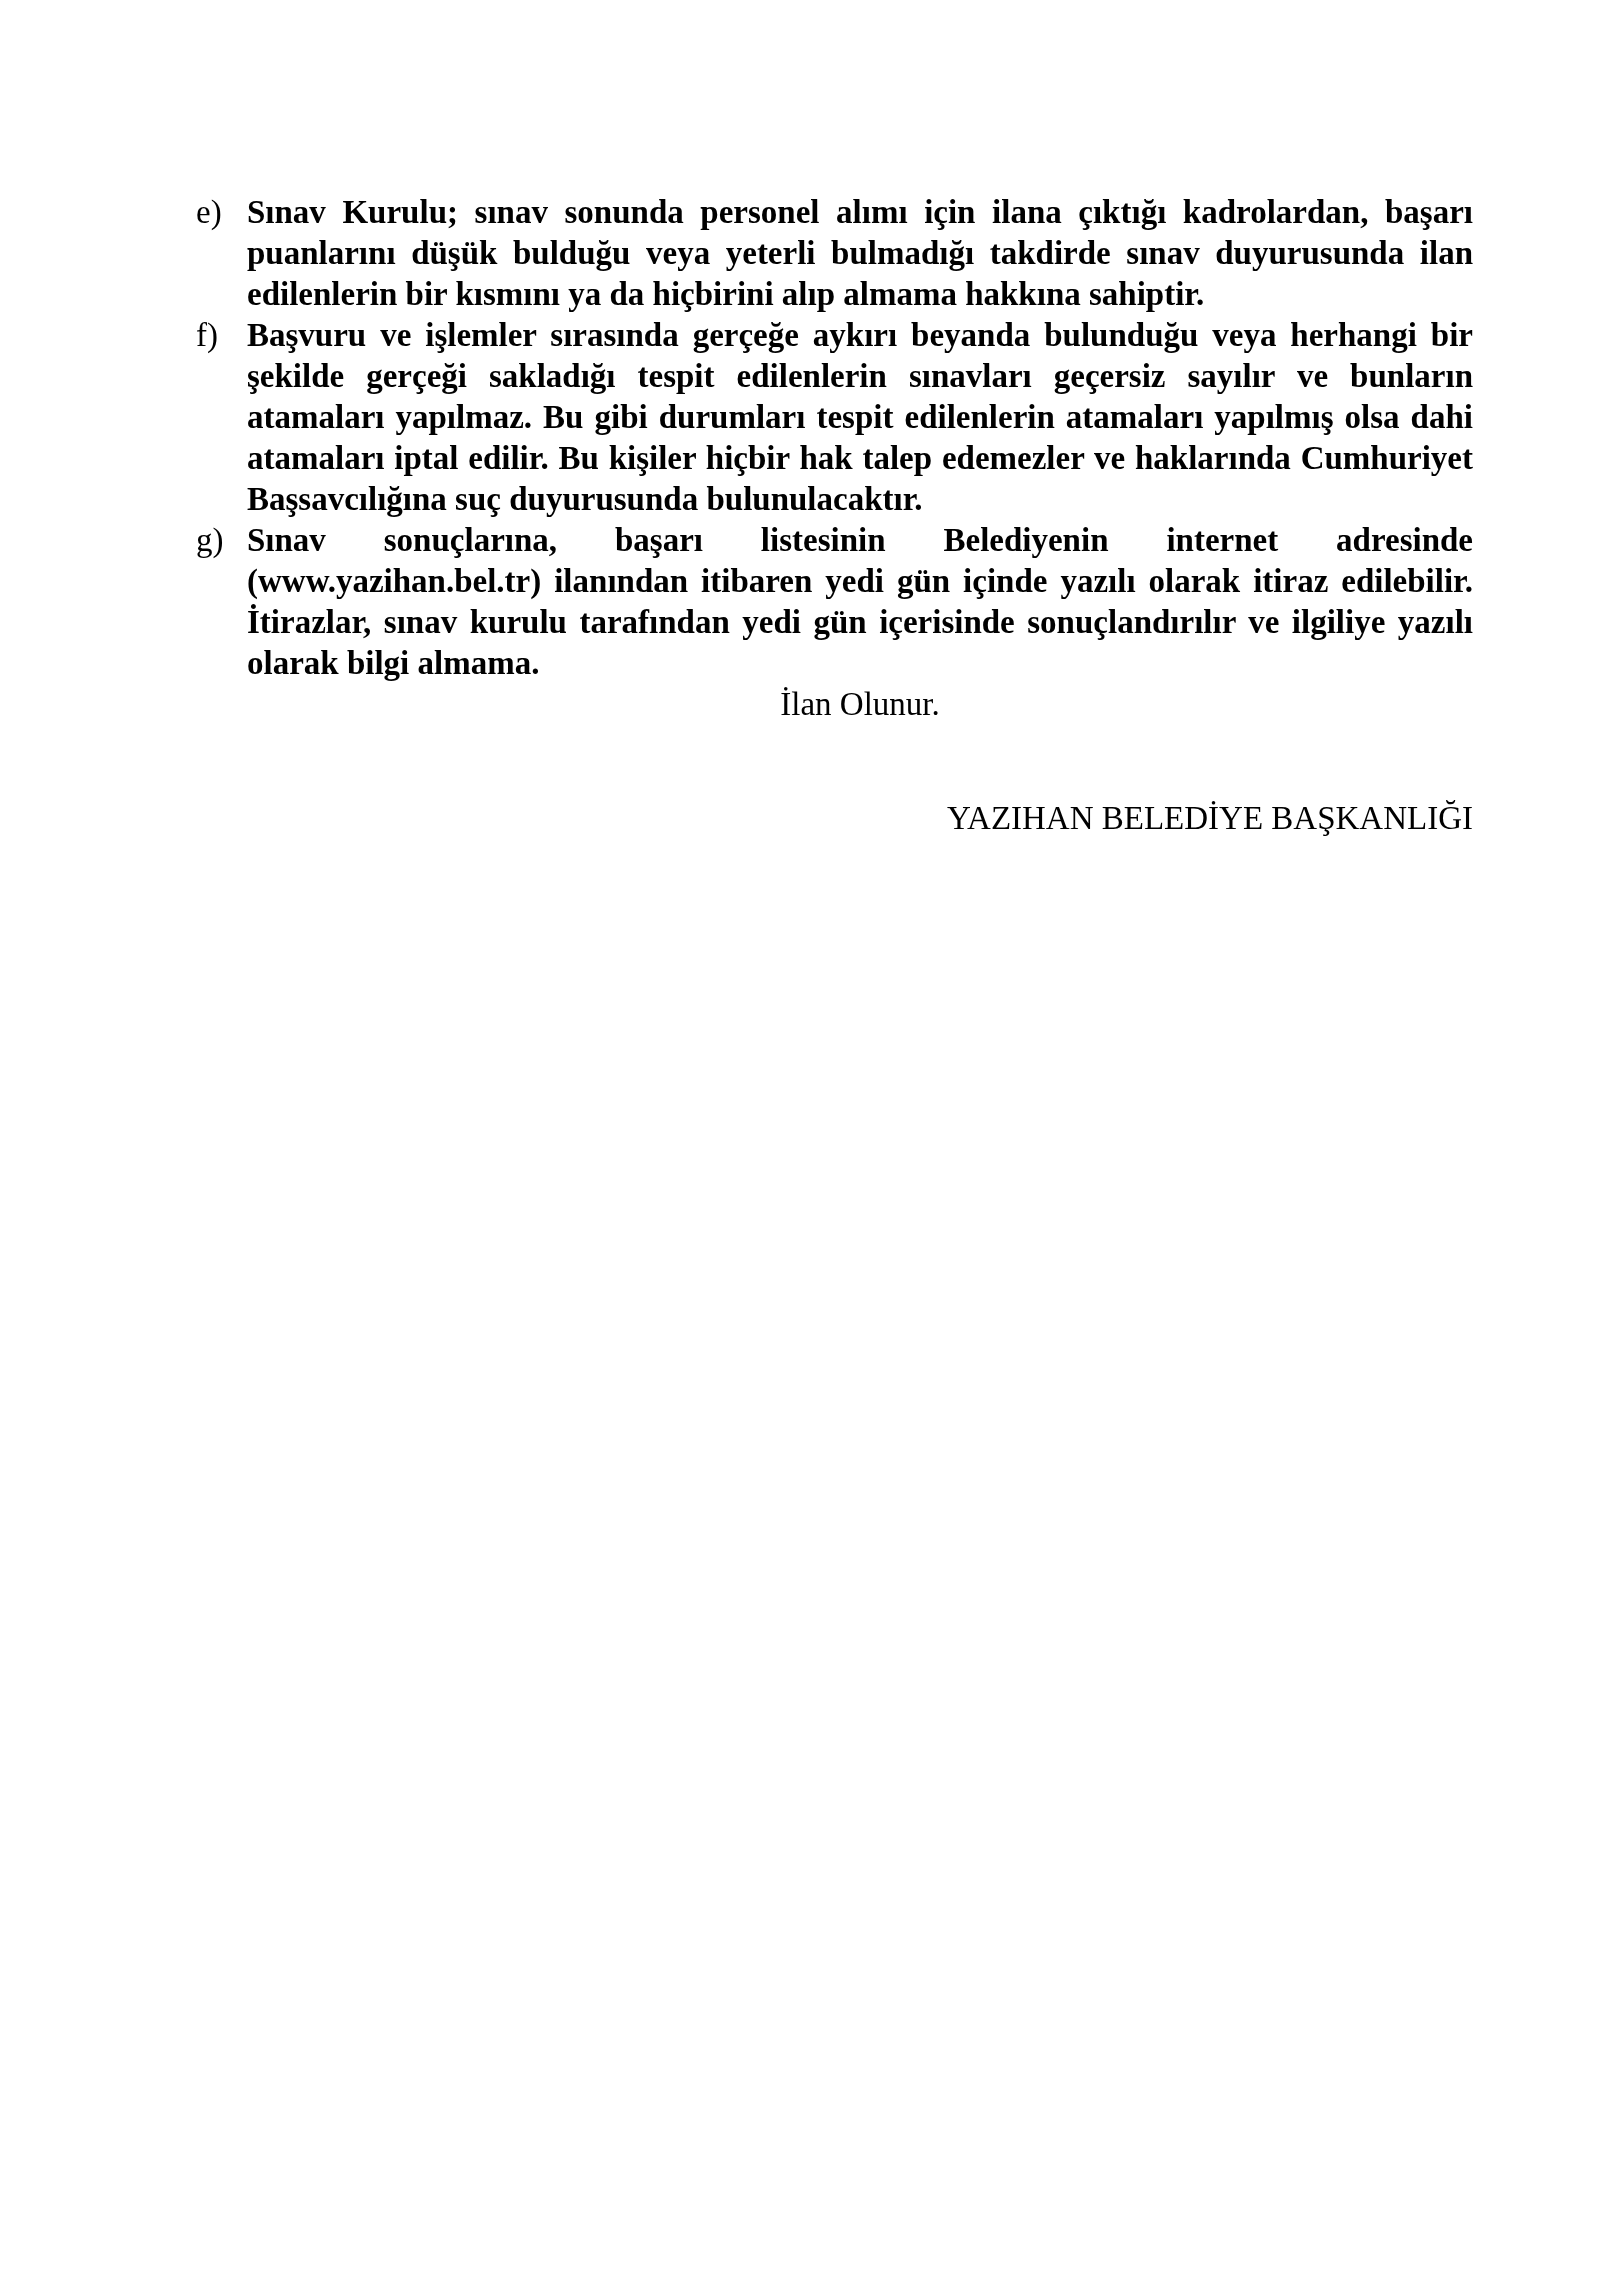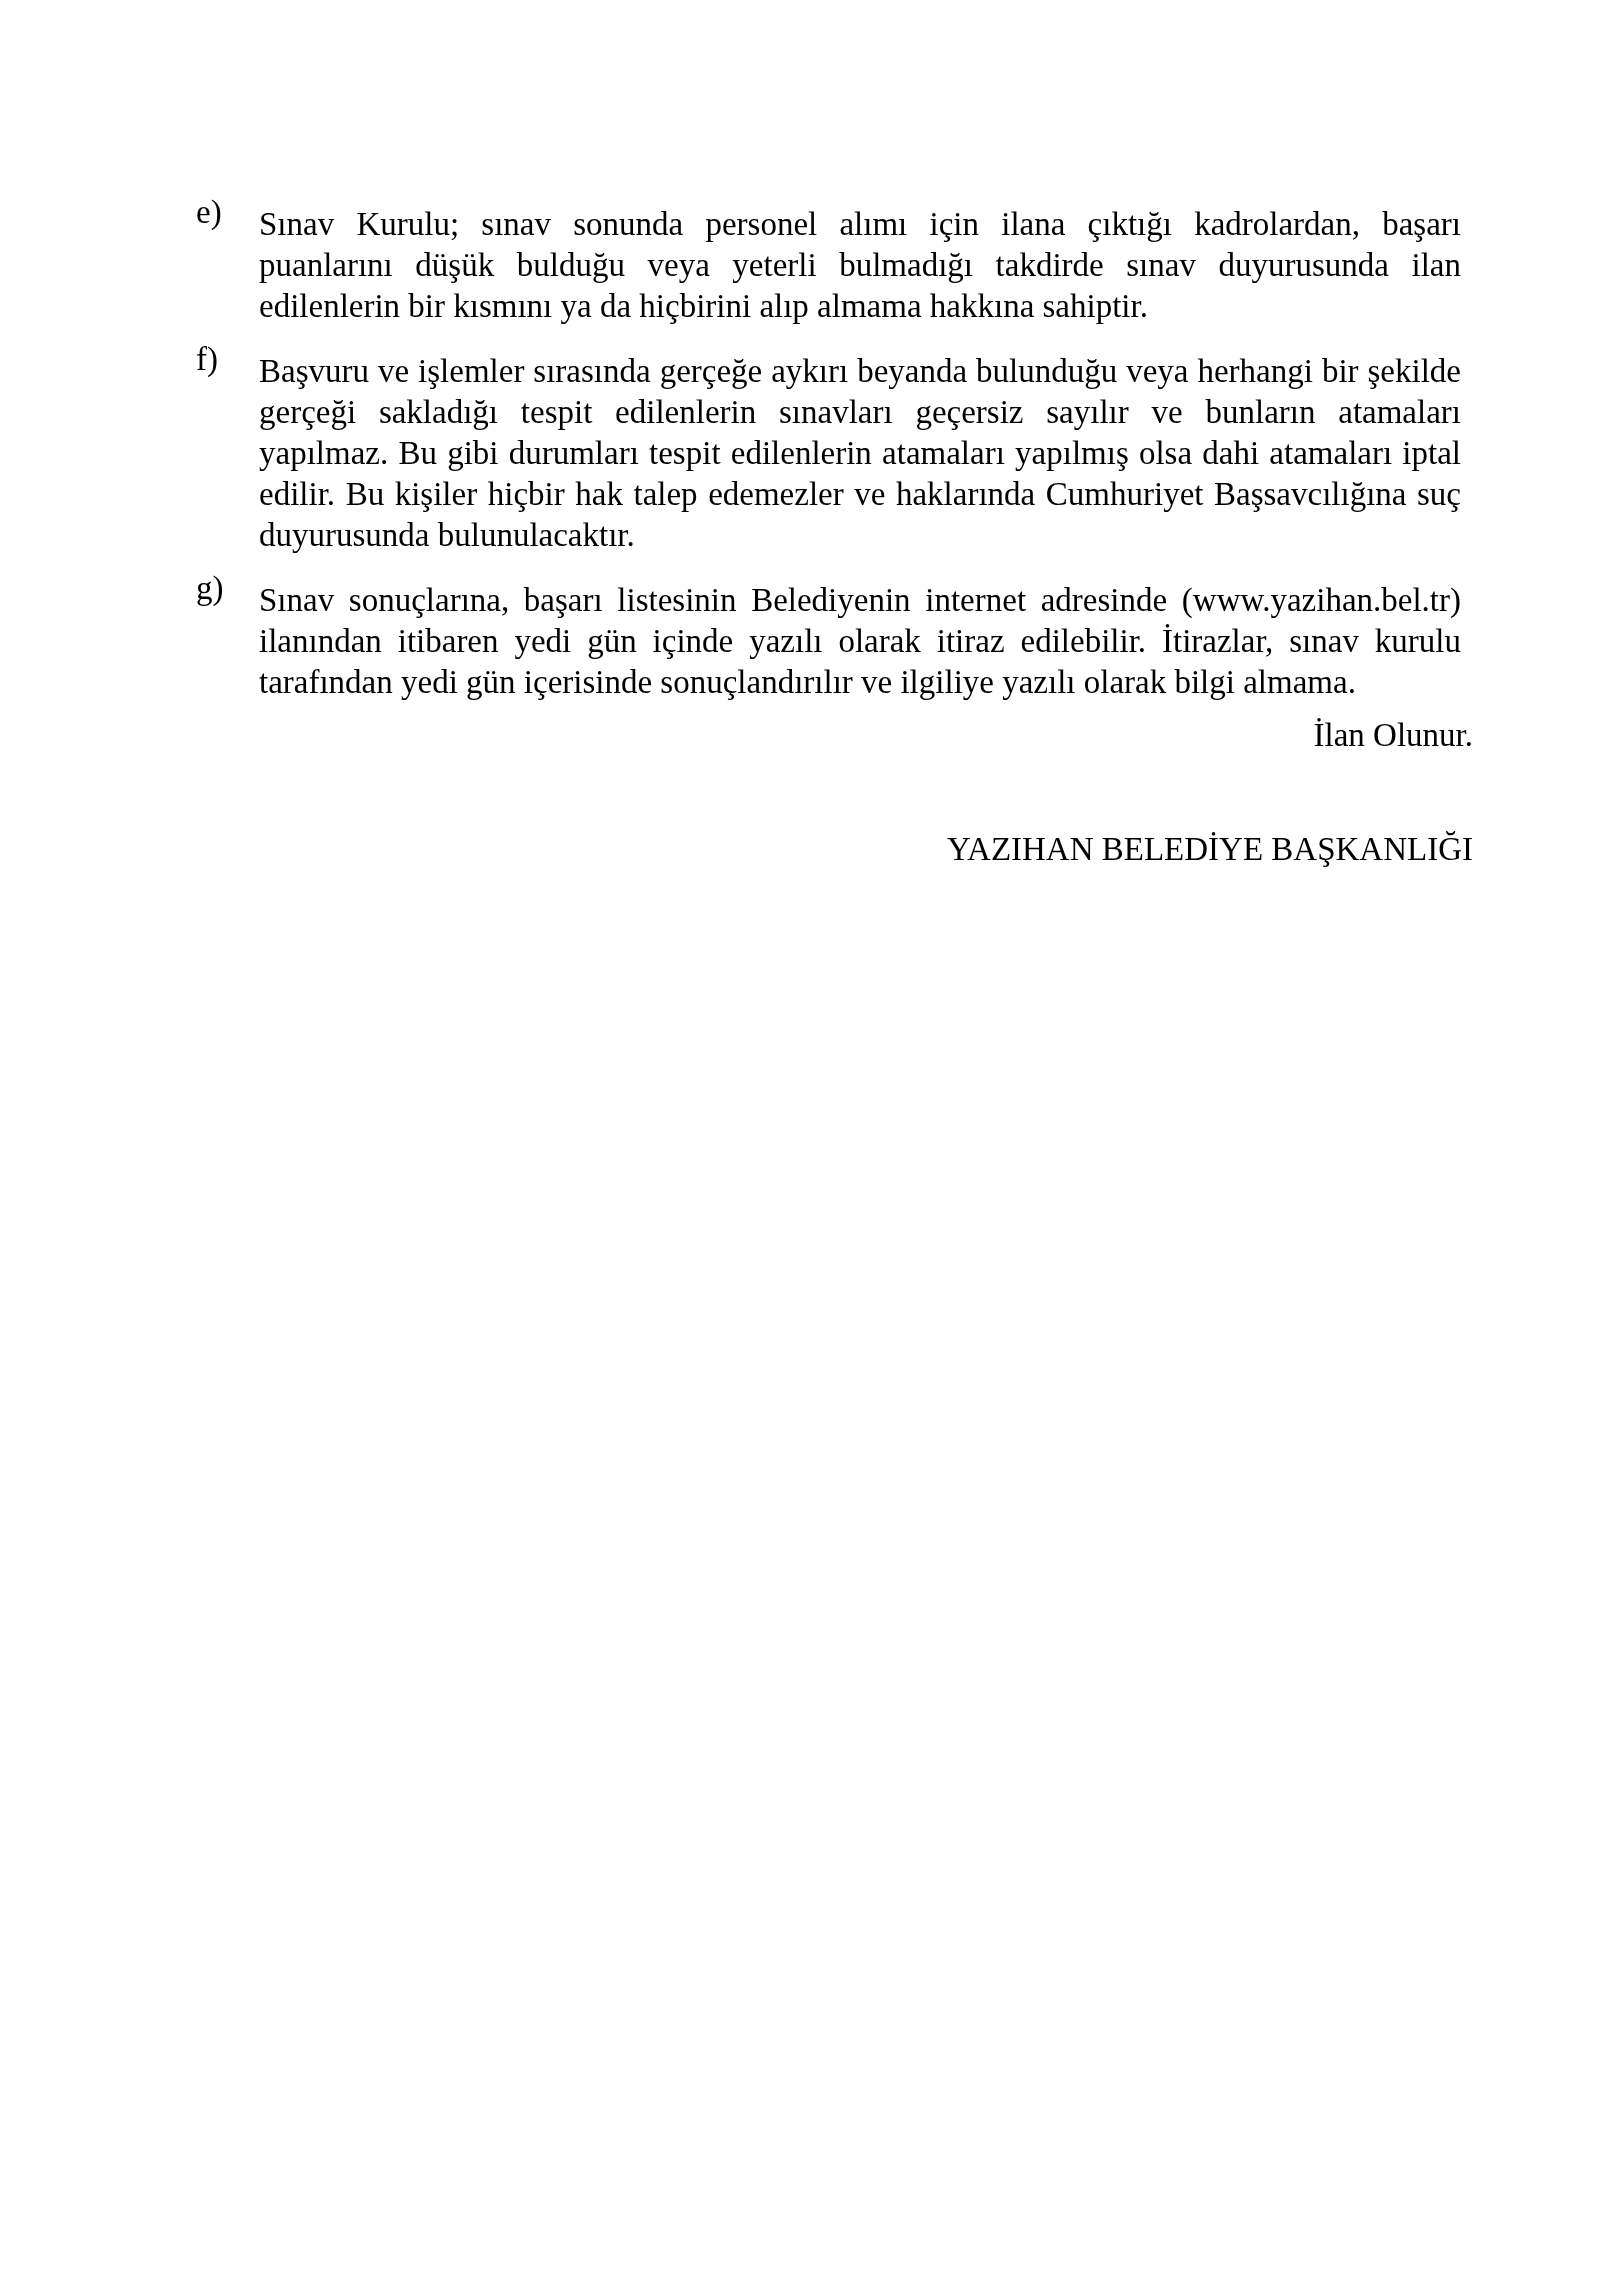--- a/index.html
+++ b/index.html
@@ -28,27 +28,28 @@
     align-items: flex-start;
   }
   .marker {
     flex: 0 0 51px;
     width: 51px;
     text-align: left;
     white-space: nowrap;
   }
   .item-text {
     flex: 1 1 auto;
-    margin: 12px;
+    margin: 0;
     text-align: justify;
     text-justify: inter-word;
+    font-weight: bold;
   }
   .closing-line {
     margin-left: 51px;
-    text-align: right;
+    text-align: center;
   }
   .signature-block {
     margin-top: 73px;
     text-align: right;
     font-weight: normal;
   }
 </style>
 </head>
 <body>
 

